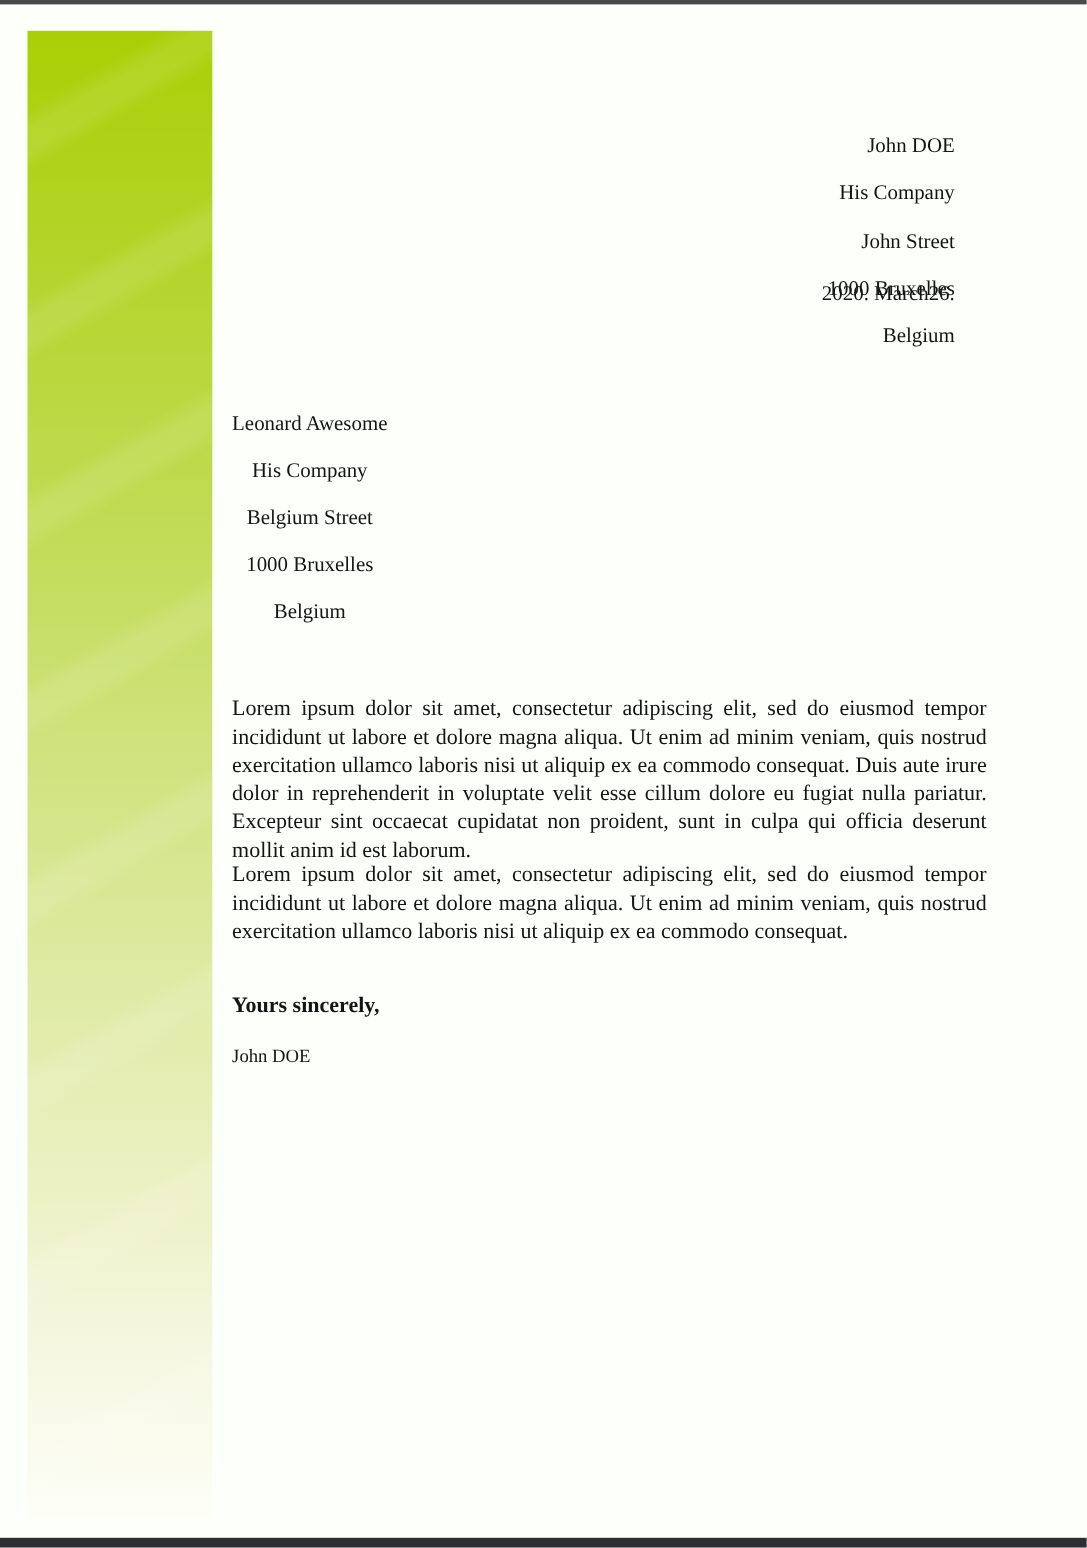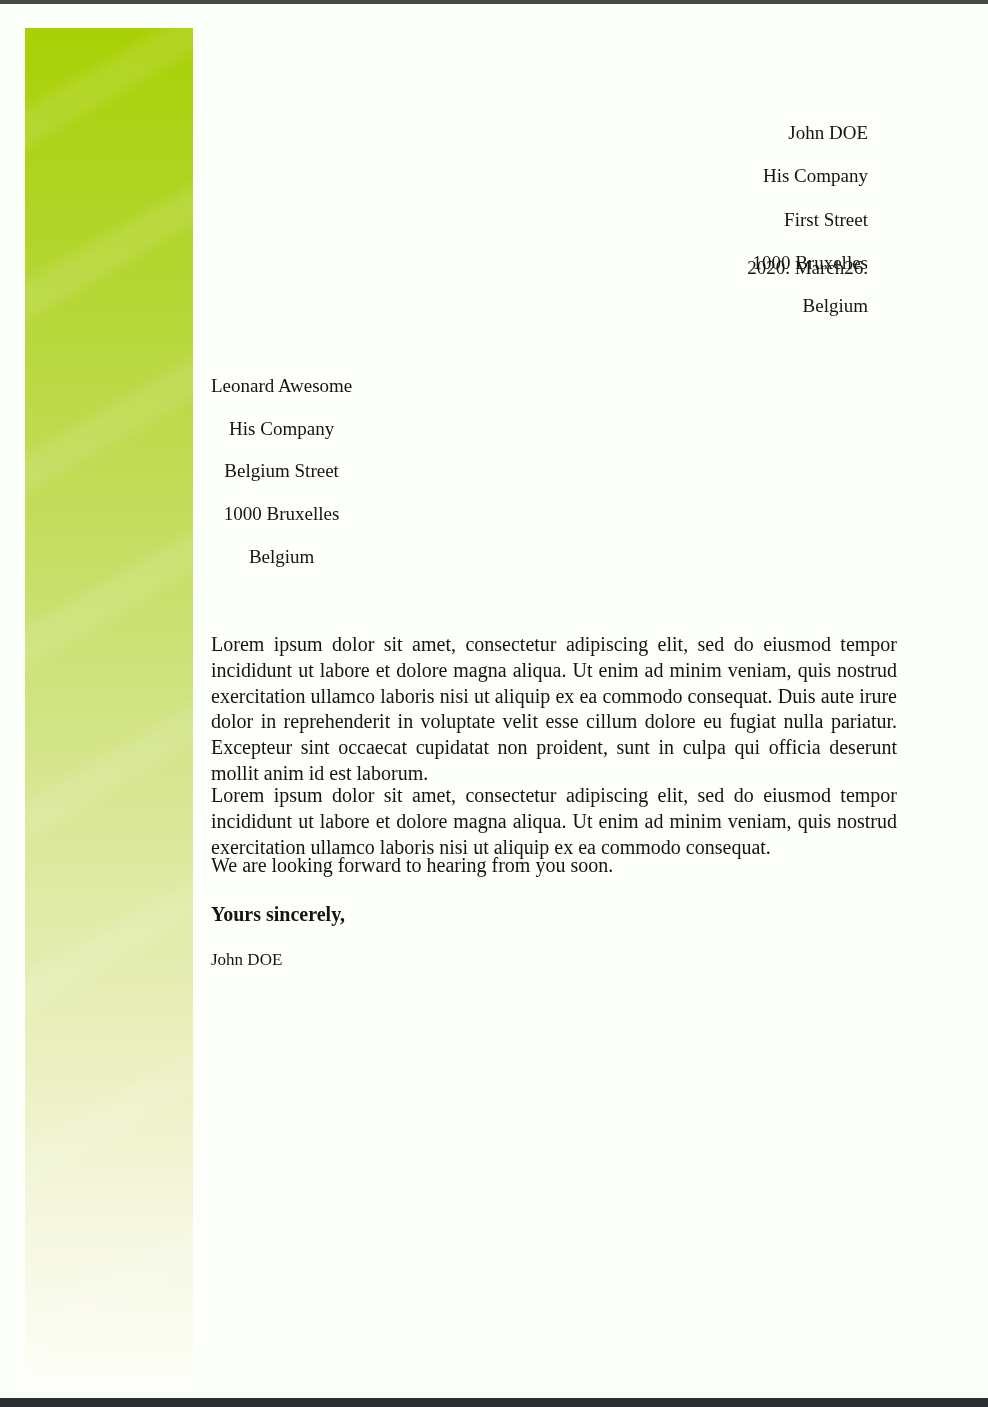--- a/index.html
+++ b/index.html
@@ -82,41 +82,40 @@
 
 <div class="page">
 
   <div class="edge-bar top"></div>
 
   <div class="accent-bar"></div>
 
   <div class="textblock sender-block">
     <div>John DOE</div>
     <div>His Company</div>
-    <div>First Street</div>
+    <div>John Street</div>
     <div>1000 Bruxelles</div>
     <div>Belgium</div>
   </div>
 
   <div class="textblock date-line">2020. March26.</div>
 
   <div class="textblock recipient-block">
     <div>Leonard Awesome</div>
     <div>His Company</div>
     <div>Belgium Street</div>
     <div>1000 Bruxelles</div>
     <div>Belgium</div>
   </div>
 
 
   <p class="body-par par-1">Lorem ipsum dolor sit amet, consectetur adipiscing elit, sed do eiusmod tempor incididunt ut labore et dolore magna aliqua. Ut enim ad minim veniam, quis nostrud exercitation ullamco laboris nisi ut aliquip ex ea commodo consequat. Duis aute irure dolor in reprehenderit in voluptate velit esse cillum dolore eu fugiat nulla pariatur. Excepteur sint occaecat cupidatat non proident, sunt in culpa qui officia deserunt mollit anim id est laborum.</p>
 
   <p class="body-par par-2">Lorem ipsum dolor sit amet, consectetur adipiscing elit, sed do eiusmod tempor incididunt ut labore et dolore magna aliqua. Ut enim ad minim veniam, quis nostrud exercitation ullamco laboris nisi ut aliquip ex ea commodo consequat.</p>
 
-  <div class="textblock closing-line">We are looking forward to hearing from you soon.</div>
 
   <div class="textblock valediction">Yours sincerely,</div>
 
   <div class="textblock signature">John DOE</div>
 
   <div class="edge-bar bottom"></div>
 
 </div>
 
 </body></html>

